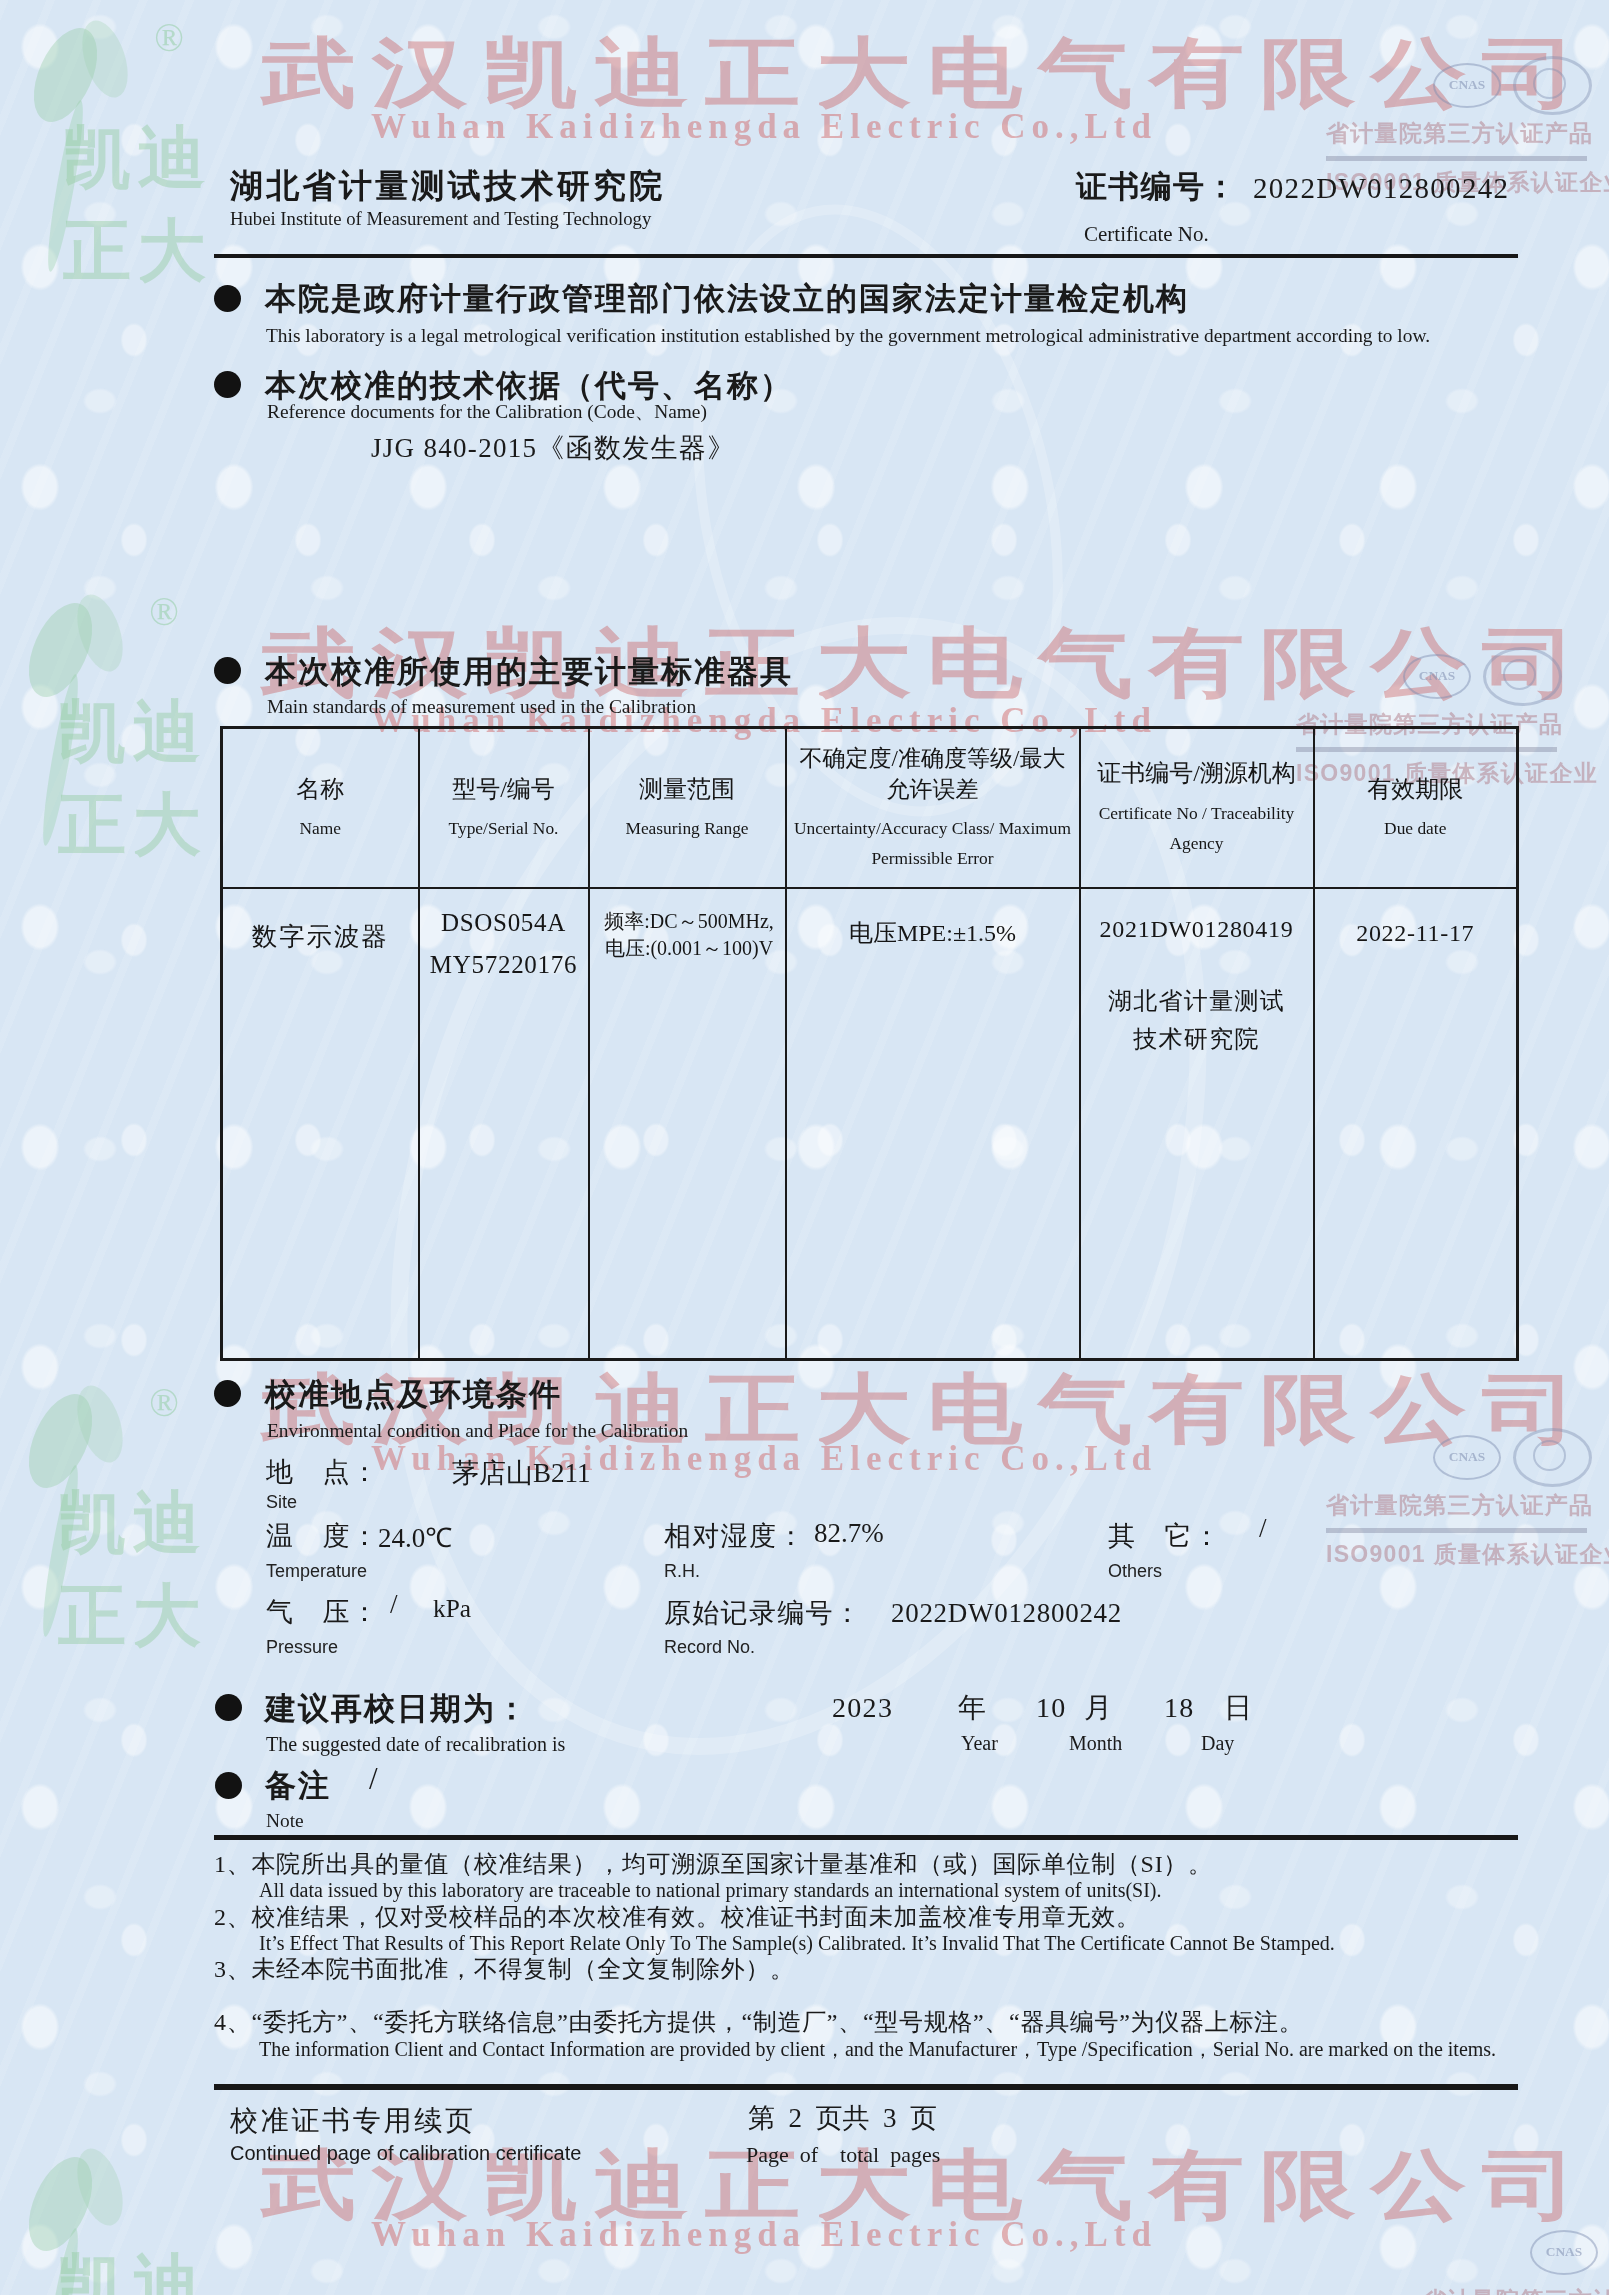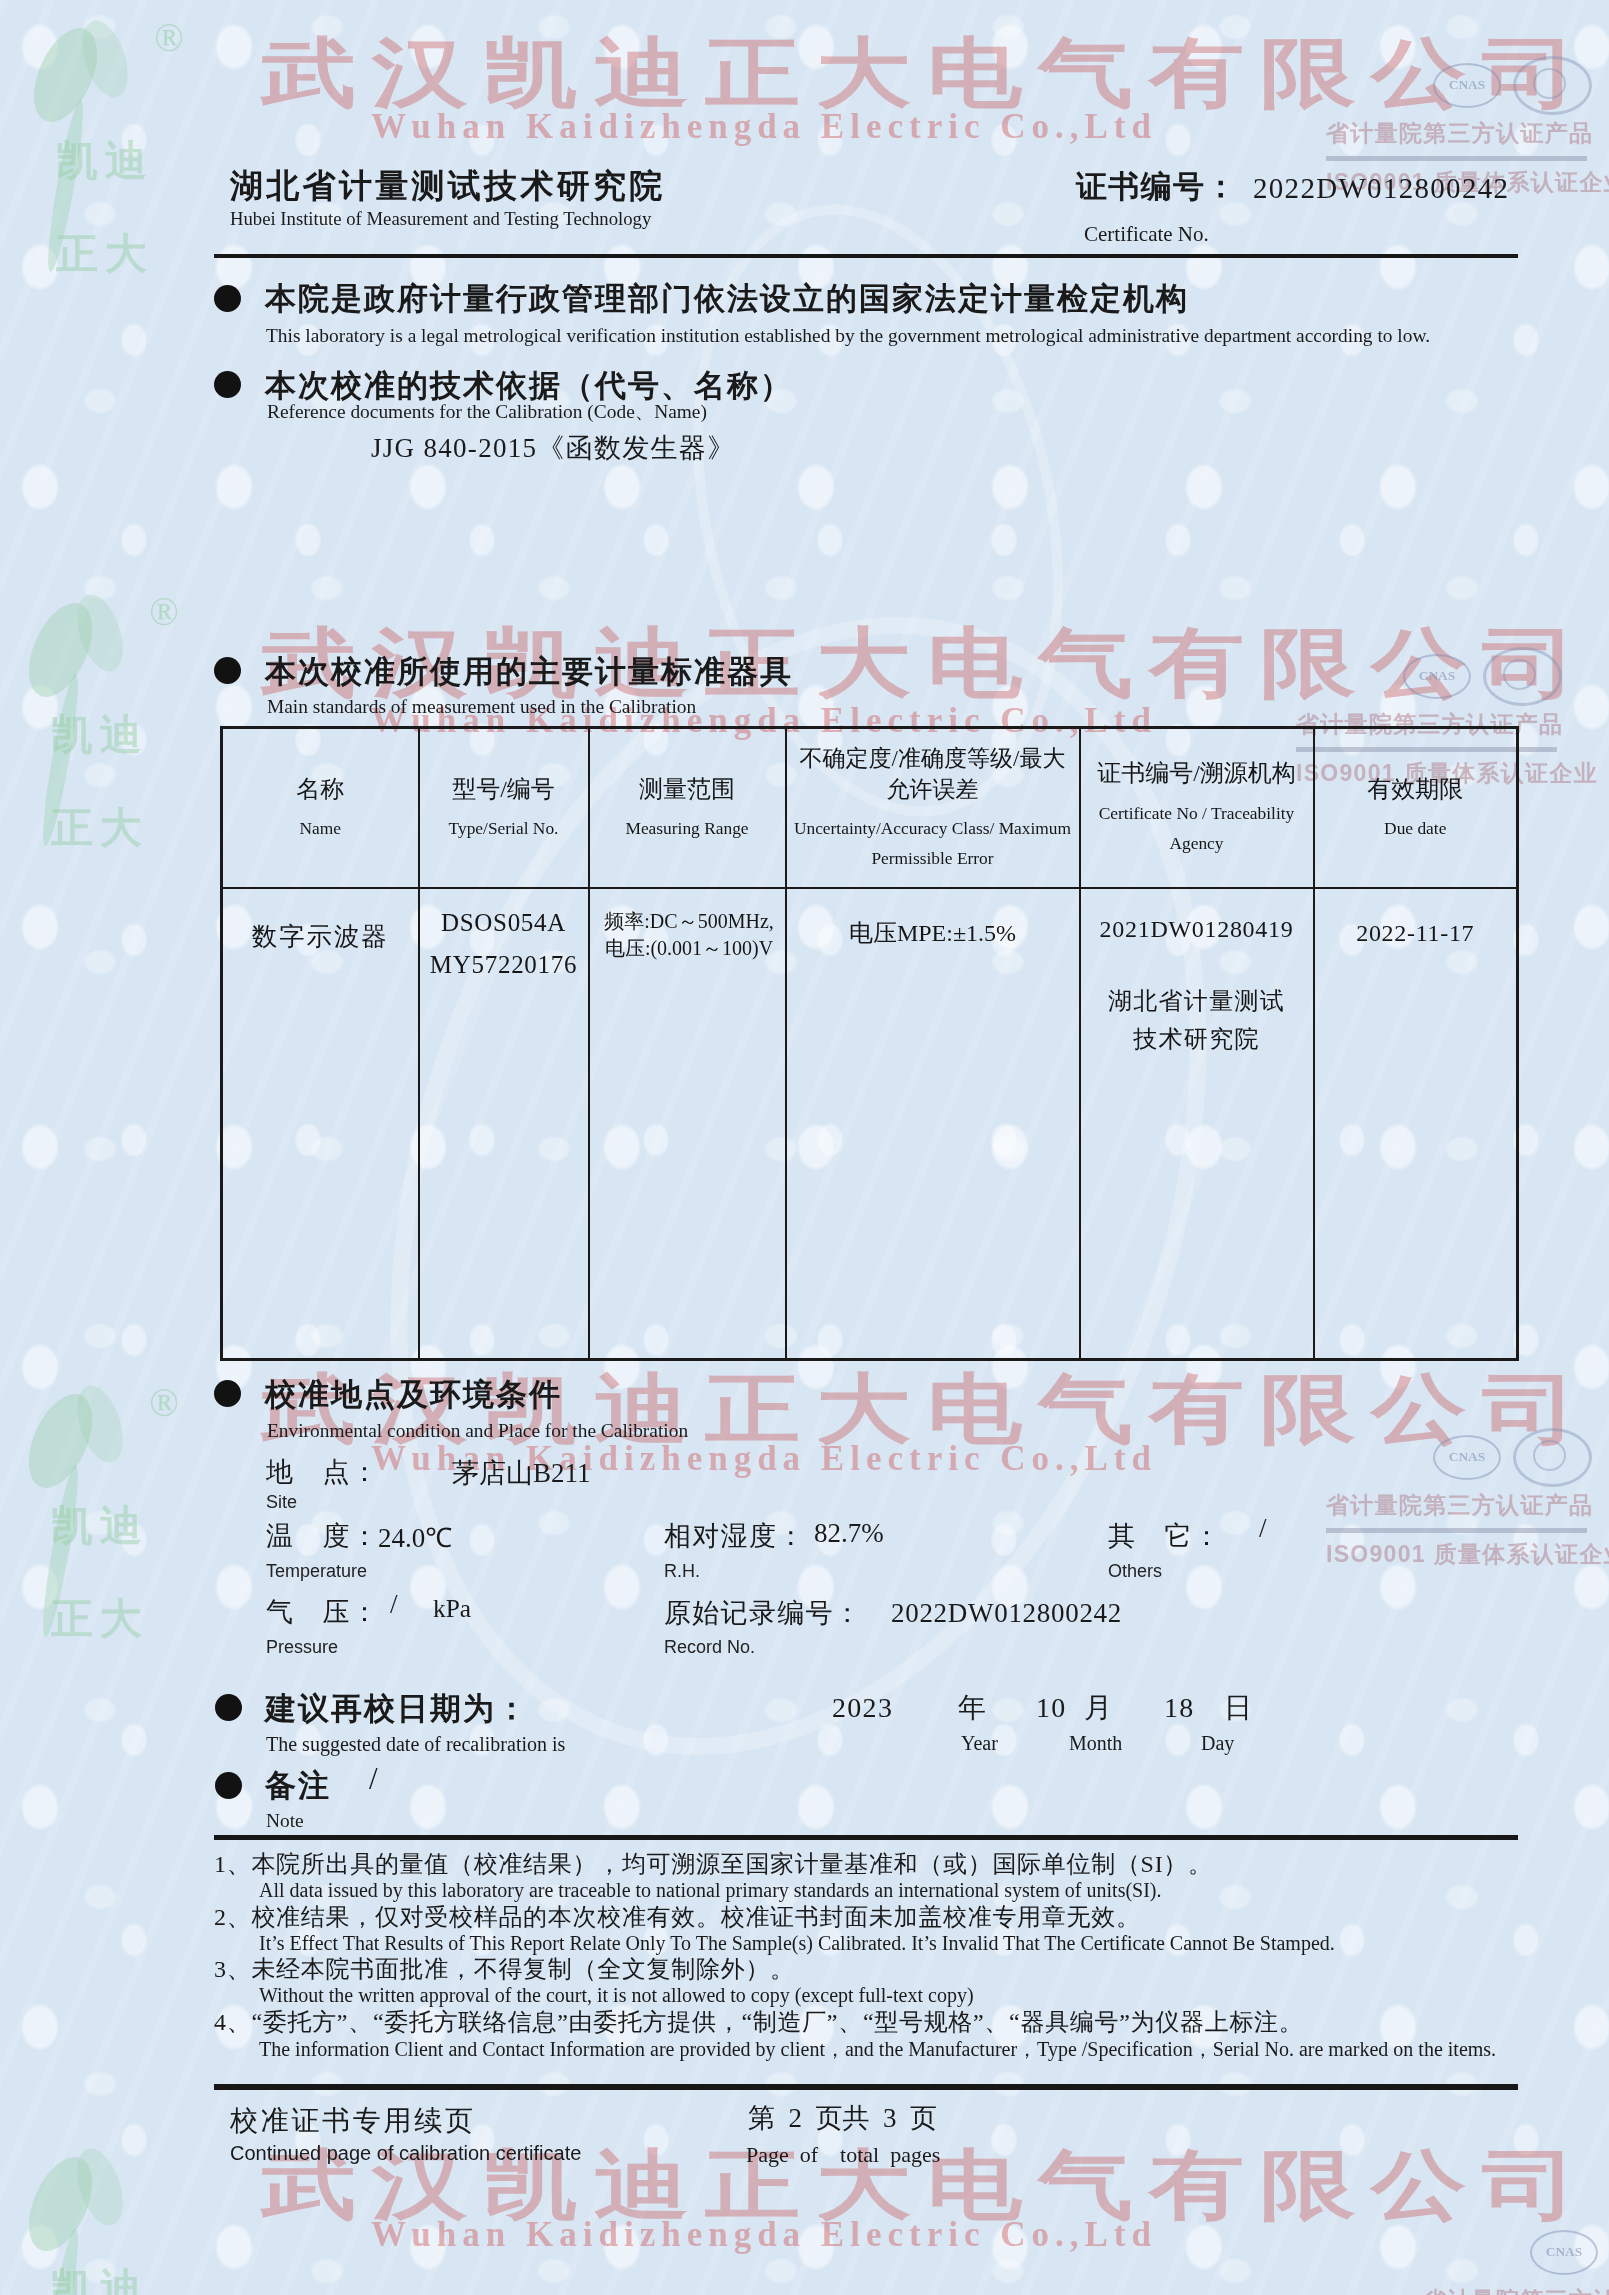--- a/index.html
+++ b/index.html
@@ -29,22 +29,22 @@
          color:rgba(206,96,96,.46);white-space:nowrap;}
   .wmen1{top:107px}.wmen2{top:701px}.wmen3{top:1439px}.wmen4{top:2215px}
   .green-logo{width:187px;height:287px;}
   .gl1{left:32px;top:18.7px}.gl2{left:27px;top:593px}.gl3{left:27px;top:1384px}.gl4{left:27px;top:2147px}
   .green-logo .leaf{position:absolute;background:rgba(150,205,165,.38);border-radius:50%;}
   .green-logo .leaf.l1{width:53px;height:100px;left:6.7px;top:6.7px;transform:rotate(24deg);}
   .green-logo .leaf.l2{width:40px;height:80px;left:53px;top:0;transform:rotate(-18deg);background:rgba(160,210,175,.30);}
   .green-logo .stem{position:absolute;width:17.4px;height:174px;left:25.4px;top:80px;border-radius:50%;
                     background:rgba(150,205,165,.35);transform:rotate(10deg);}
   .green-logo .reg{position:absolute;right:35px;top:-4px;font-family:"Liberation Serif",serif;font-size:39px;color:rgba(150,205,165,.55);}
-  .green-logo .gl-t1,.green-logo .gl-t2{position:absolute;left:24px;font-family:"Liberation Sans",sans-serif;
-       font-weight:700;font-size:42px;letter-spacing:6.7px;color:rgba(148,204,162,.45);margin-top:20px;}
+  .green-logo .gl-t1,.green-logo .gl-t2{position:absolute;left:31px;font-family:"Liberation Sans",sans-serif;
+       font-weight:700;font-size:68px;letter-spacing:6.7px;color:rgba(148,204,162,.45);}
   .green-logo .gl-t1{top:94px}.green-logo .gl-t2{top:187px}
   .stamps{width:287px;}
   .st1{left:1326px;top:56px}.st2{left:1296px;top:647px}.st3{left:1326px;top:1428px}.st4{left:1423px;top:2223px}
   .stamp-logos{position:relative;height:57px;margin-left:107px;}
   .cnas-ellipse{position:absolute;left:0;top:6.7px;width:64px;height:41px;border:2.7px solid rgba(125,140,175,.45);
        border-radius:50%;display:flex;align-items:center;justify-content:center;}
   .cnas-ellipse i{font-style:normal;font-family:"Liberation Serif",serif;font-size:13.4px;font-weight:700;color:rgba(125,140,175,.55);}
   .cmc-ellipse{position:absolute;left:80px;top:0;width:73px;height:53px;border:3.3px solid rgba(125,140,175,.40);border-radius:50%;}
   .cmc-ellipse:before{content:"";position:absolute;left:17.4px;top:9.4px;width:29px;height:27px;border:2.7px solid rgba(125,140,175,.40);border-radius:50%;}
   .stamp-l1,.stamp-l2{font-family:"Liberation Sans",sans-serif;font-weight:700;font-size:23px;letter-spacing:1.3px;
@@ -352,21 +352,20 @@
     <div class="t sans sec-title" id="t6">备注</div>
     <div class="t serif" id="remark-value">/</div>
     <div class="t serif sec-en" id="e6">Note</div>
     <div class="rule" id="rule2"></div>
 
     <div class="t serif note-cn" id="n1cn">1、本院所出具的量值（校准结果），均可溯源至国家计量基准和（或）国际单位制（SI）。</div>
     <div class="t serif note-en" id="n1en">All data issued by this laboratory are traceable to national primary standards an international system of units(SI).</div>
     <div class="t serif note-cn" id="n2cn">2、校准结果，仅对受校样品的本次校准有效。校准证书封面未加盖校准专用章无效。</div>
     <div class="t serif note-en" id="n2en">It’s Effect That Results of This Report Relate Only To The Sample(s) Calibrated. It’s Invalid That The Certificate Cannot Be Stamped.</div>
     <div class="t serif note-cn" id="n3cn">3、未经本院书面批准，不得复制（全文复制除外）。</div>
-    <div class="t serif note-en" id="n3en">Without the written approval of the court, it is not allowed to copy (except full-text copy)</div>
     <div class="t serif note-cn" id="n4cn">4、“委托方”、“委托方联络信息”由委托方提供，“制造厂”、“型号规格”、“器具编号”为仪器上标注。</div>
     <div class="t serif note-en" id="n4en">The information Client and Contact Information are provided by client，and the Manufacturer，Type /Specification，Serial No. are marked on the items.</div>
     <div class="rule" id="rule3"></div>
 
     <div class="t serif" id="f-left-cn">校准证书专用续页</div>
     <div class="t sans" id="f-left-en">Continued page of calibration certificate</div>
     <div class="t serif pre" id="f-page-cn">第  2  页共  3  页</div>
     <div class="t serif pre" id="f-page-en">Page  of    total  pages</div>
 
   </div>

